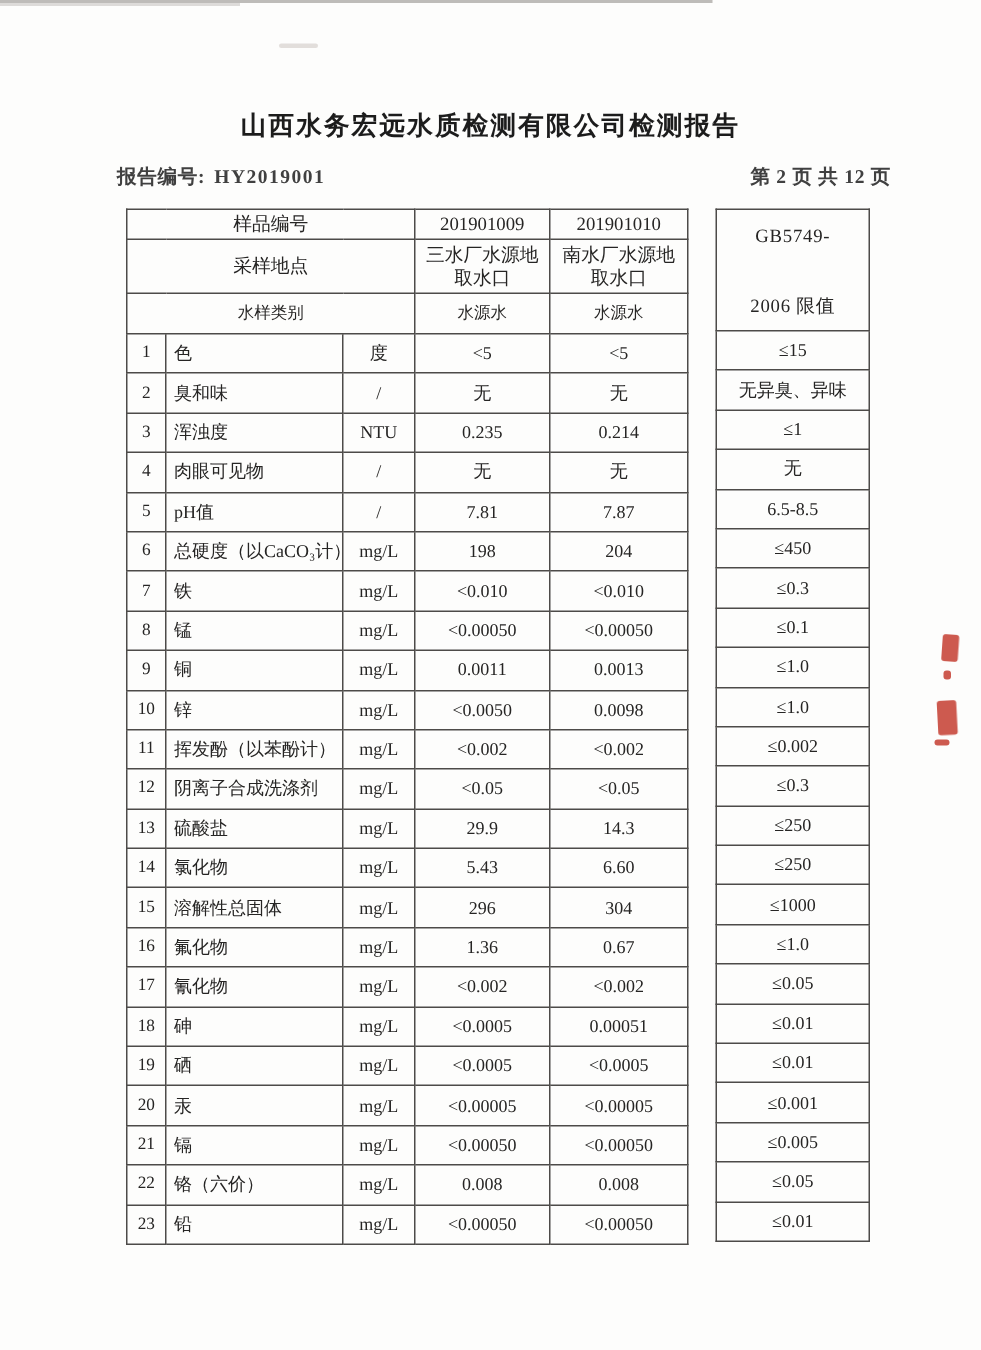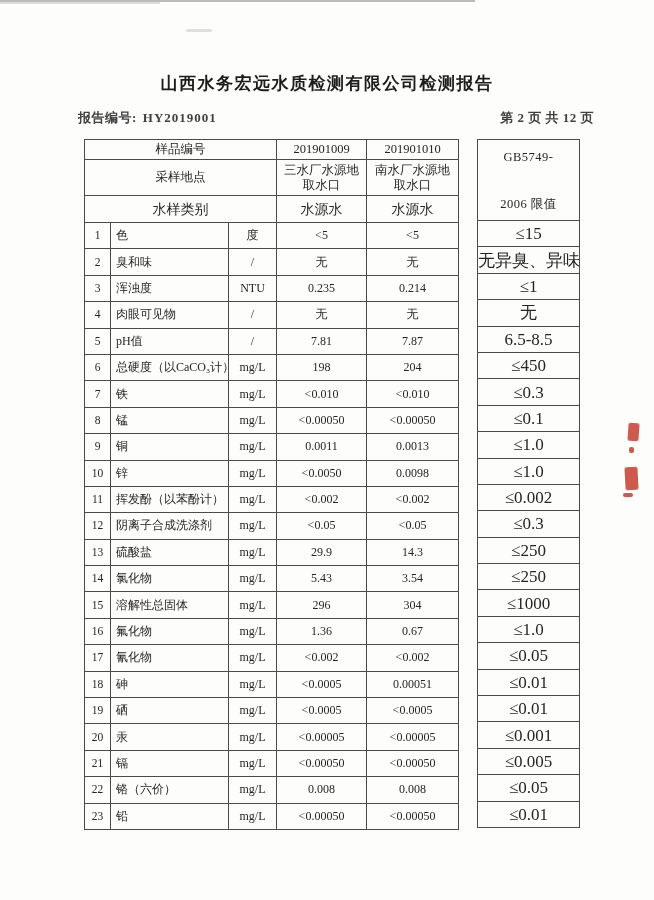--- a/index.html
+++ b/index.html
@@ -24,28 +24,28 @@
   .meta .val{margin-left:6px;letter-spacing:1px;font-family:"Liberation Serif",serif;}
   table{border-collapse:collapse;table-layout:fixed;position:absolute;top:139px;}
   td{
     border:1px solid #4d4b49;text-align:center;vertical-align:middle;
     font-size:12px;padding:0;color:#262524;line-height:15px;
   }
   .main{left:84px;width:374px;padding-left:33px;}
   .limit{left:477px;width:103px;}
   .hr1 td{height:19px;font-size:12.5px;}
   .hr2 td{height:35px;font-size:12.5px;padding:0 2px;}
-  .hr3 td{height:26px;font-size:14px;}
+  .hr3 td{height:26px;font-size:11px;}
   .dr td{height:25.4px;}
   .dr .nm{text-align:left;padding-left:5px;white-space:nowrap;font-size:12px;}
   .dr .no{font-size:11.5px;}
   .lh td{height:80px;font-size:12.5px;letter-spacing:.5px;}
   .lh .l1{margin-top:2px;}
   .lh .l2{margin-top:32px;}
-  .lr td{height:25.4px;font-size:17px;white-space:nowrap;}
+  .lr td{height:25.4px;font-size:12px;white-space:nowrap;}
   .stamp{position:absolute;background:#c3372a;opacity:.82;border-radius:2px;filter:blur(.4px);}
   .s1{left:628px;top:423px;width:11px;height:18px;transform:rotate(4deg);}
   .s2{left:629px;top:447px;width:5px;height:6px;}
   .s3{left:625px;top:467px;width:13px;height:23px;transform:rotate(-3deg);}
   .s4{left:623px;top:493px;width:10px;height:4px;}
 </style>
 </head>
 <body>
 
 <div class="page">
@@ -189,21 +189,21 @@
     <td class="un">mg/L</td>
     <td>29.9</td>
     <td>14.3</td>
   </tr>
 
   <tr class="dr">
     <td class="no">14</td>
     <td class="nm">氯化物</td>
     <td class="un">mg/L</td>
     <td>5.43</td>
-    <td>3.54</td>
+    <td>6.60</td>
   </tr>
 
   <tr class="dr">
     <td class="no">15</td>
     <td class="nm">溶解性总固体</td>
     <td class="un">mg/L</td>
     <td>296</td>
     <td>304</td>
   </tr>
 

